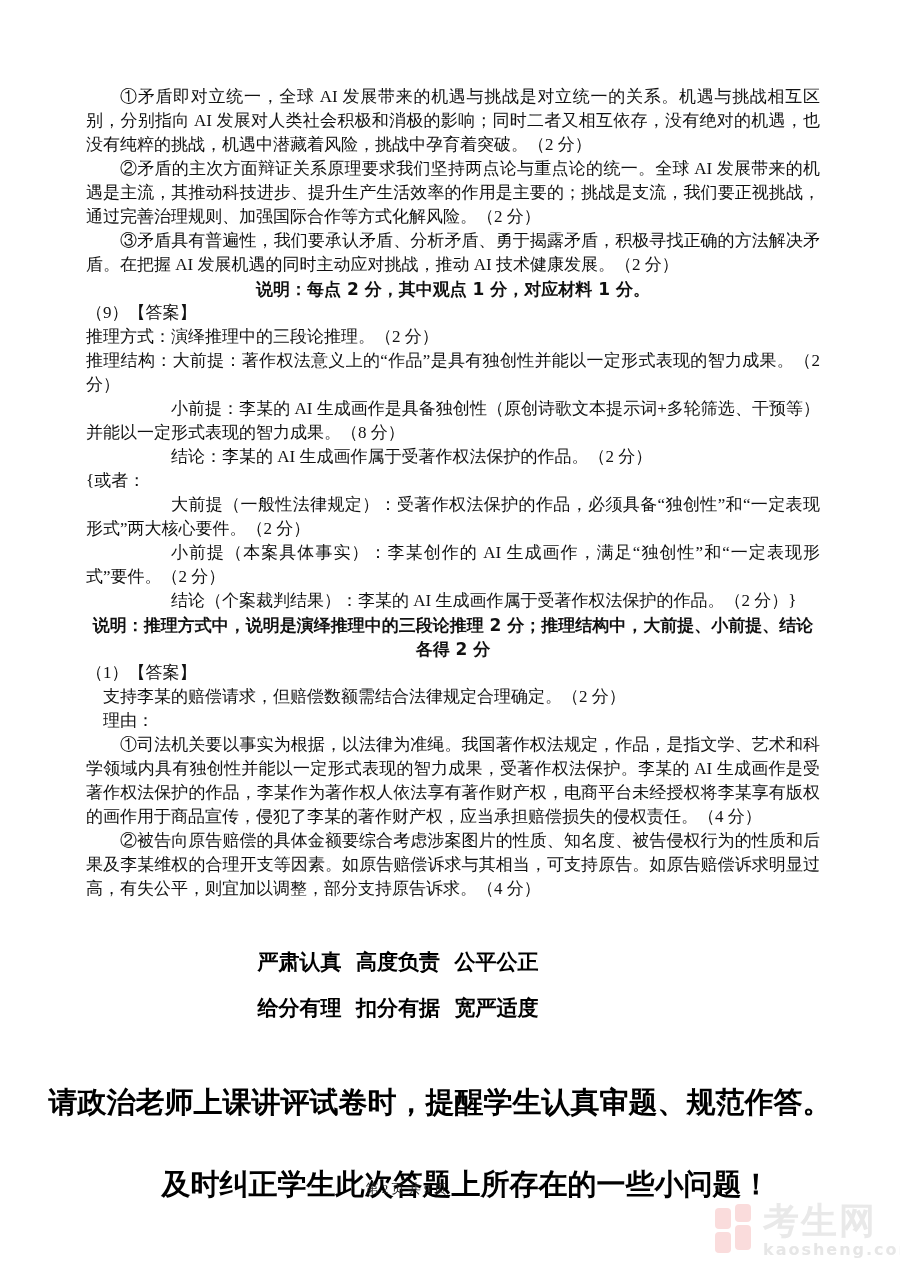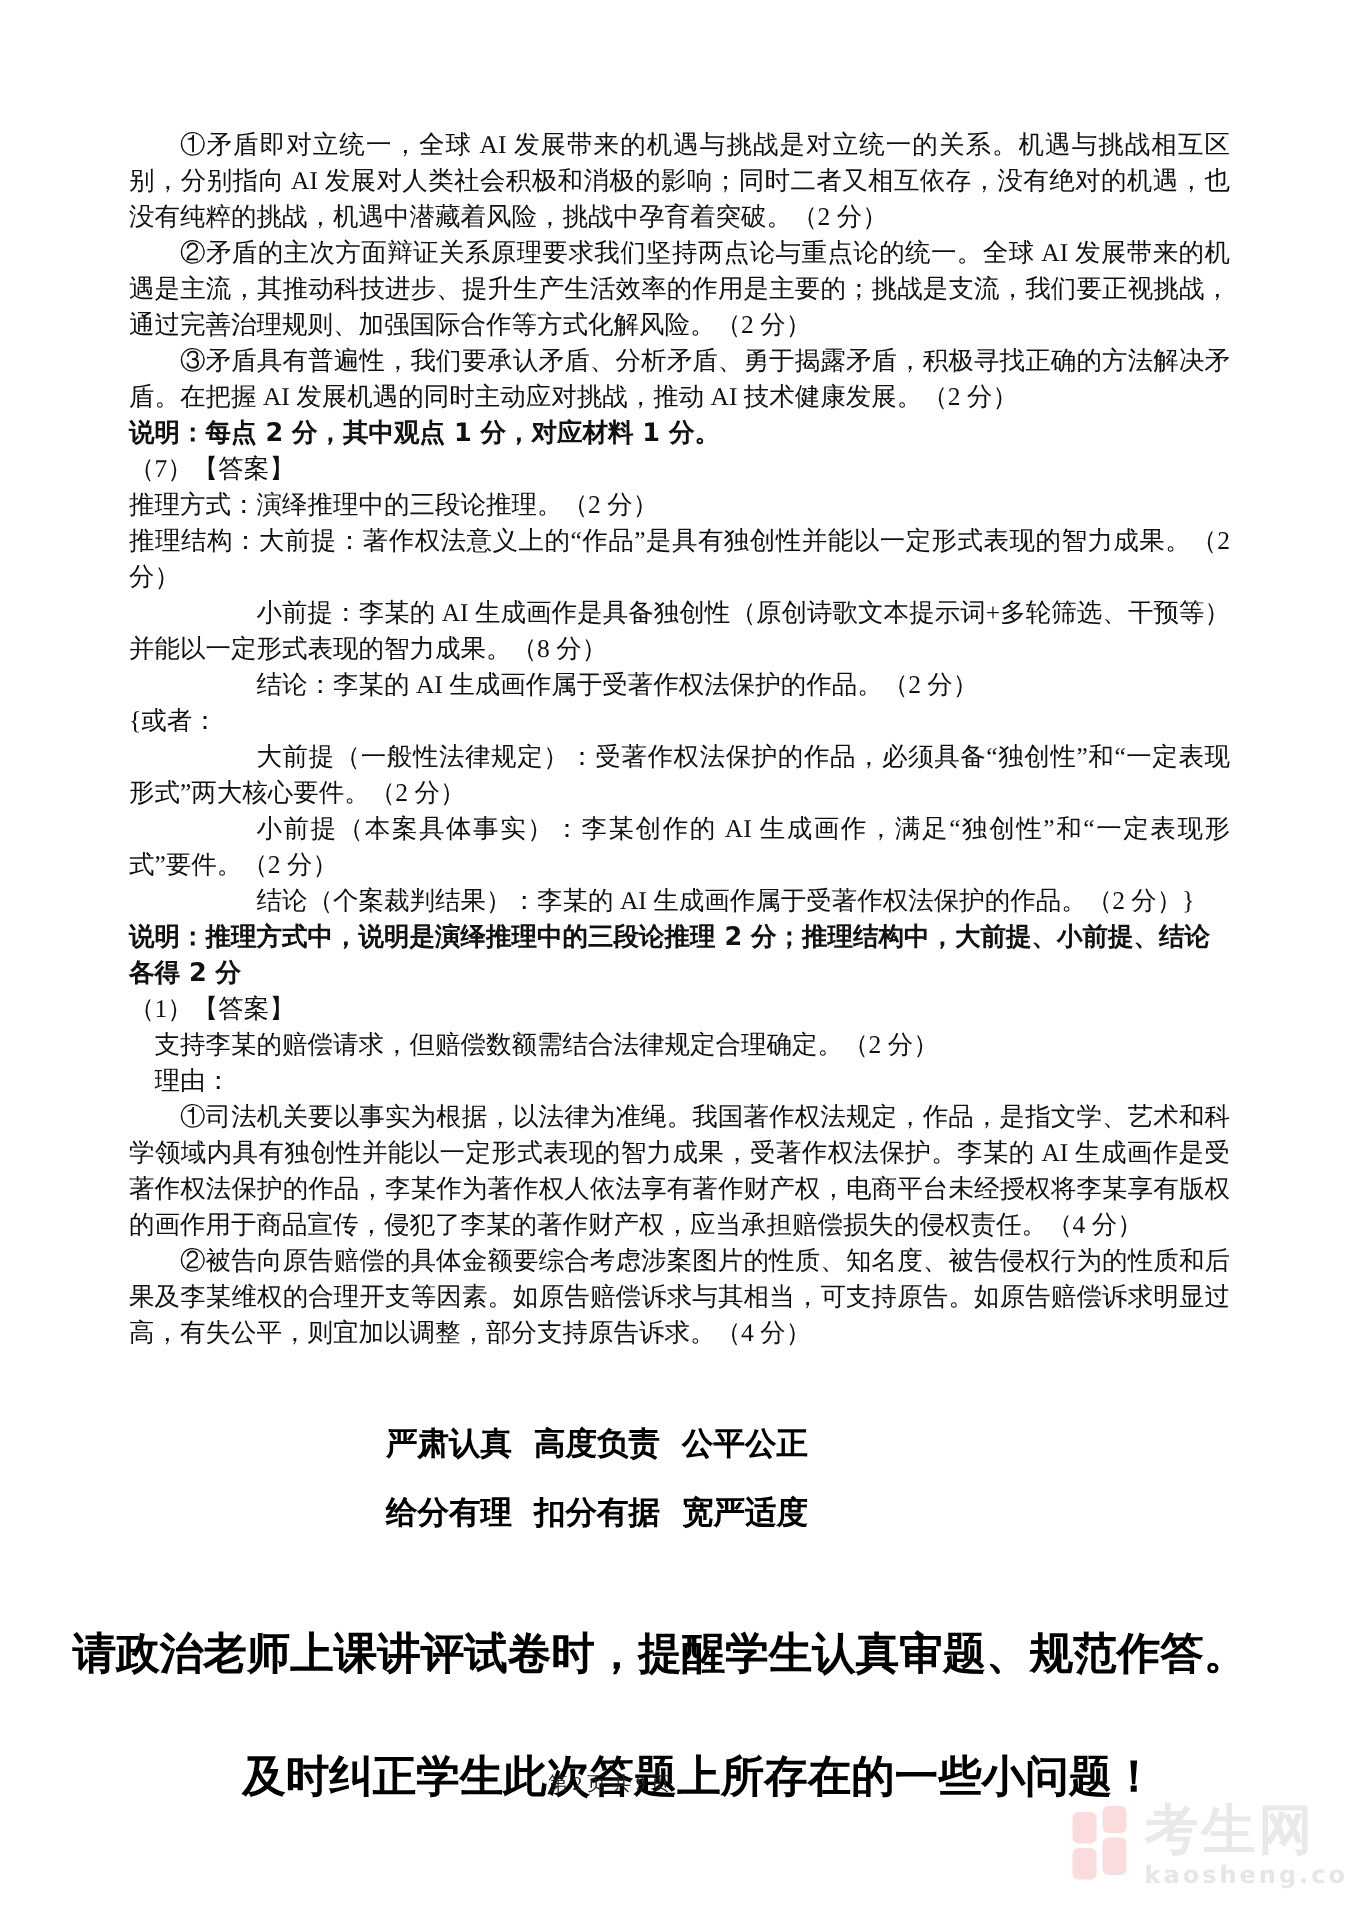--- a/index.html
+++ b/index.html
@@ -18,21 +18,21 @@
     font-size:17px; line-height:24px;
     text-align:justify;
   }
   .para { text-indent:0; }
   .p-indent1 { text-indent:1em; }
   .p-indent2 { text-indent:2em; }
   .p-indent5 { text-indent:5em; }
   .p-bold {
     font-family:"DejaVu Sans","Liberation Sans",sans-serif;
     font-weight:bold;
-    text-align:left;
+    text-align:center;
   }
   .motto {
     position:absolute; left:0; width:796px;
     text-align:center;
     font-family:"DejaVu Sans","Liberation Sans",sans-serif;
     font-weight:bold; font-size:21px; line-height:26px;
     color:#000;
     white-space:pre;
   }
   .motto-1 { top:949px; }
@@ -77,21 +77,21 @@
   }
 </style>
 </head>
 <body>
 
 <div class="content">
   <p class="para p-indent2">①矛盾即对立统一，全球 AI 发展带来的机遇与挑战是对立统一的关系。机遇与挑战相互区别，分别指向 AI 发展对人类社会积极和消极的影响；同时二者又相互依存，没有绝对的机遇，也没有纯粹的挑战，机遇中潜藏着风险，挑战中孕育着突破。（2 分）</p>
   <p class="para p-indent2">②矛盾的主次方面辩证关系原理要求我们坚持两点论与重点论的统一。全球 AI 发展带来的机遇是主流，其推动科技进步、提升生产生活效率的作用是主要的；挑战是支流，我们要正视挑战，通过完善治理规则、加强国际合作等方式化解风险。（2 分）</p>
   <p class="para p-indent2">③矛盾具有普遍性，我们要承认矛盾、分析矛盾、勇于揭露矛盾，积极寻找正确的方法解决矛盾。在把握 AI 发展机遇的同时主动应对挑战，推动 AI 技术健康发展。（2 分）</p>
   <p class="para p-bold">说明：每点 2 分，其中观点 1 分，对应材料 1 分。</p>
-  <p class="para">（7）【答案】</p>
+  <p class="para">（9）【答案】</p>
   <p class="para">推理方式：演绎推理中的三段论推理。（2 分）</p>
   <p class="para">推理结构：大前提：著作权法意义上的“作品”是具有独创性并能以一定形式表现的智力成果。（2 分）</p>
   <p class="para p-indent5">小前提：李某的 AI 生成画作是具备独创性（原创诗歌文本提示词+多轮筛选、干预等）并能以一定形式表现的智力成果。（8 分）</p>
   <p class="para p-indent5">结论：李某的 AI 生成画作属于受著作权法保护的作品。（2 分）</p>
   <p class="para">{或者：</p>
   <p class="para p-indent5">大前提（一般性法律规定）：受著作权法保护的作品，必须具备“独创性”和“一定表现形式”两大核心要件。（2 分）</p>
   <p class="para p-indent5">小前提（本案具体事实）：李某创作的 AI 生成画作，满足“独创性”和“一定表现形式”要件。（2 分）</p>
   <p class="para p-indent5">结论（个案裁判结果）：李某的 AI 生成画作属于受著作权法保护的作品。（2 分）}</p>
   <p class="para p-bold">说明：推理方式中，说明是演绎推理中的三段论推理 2 分；推理结构中，大前提、小前提、结论各得 2 分</p>
   <p class="para">（1）【答案】</p>

